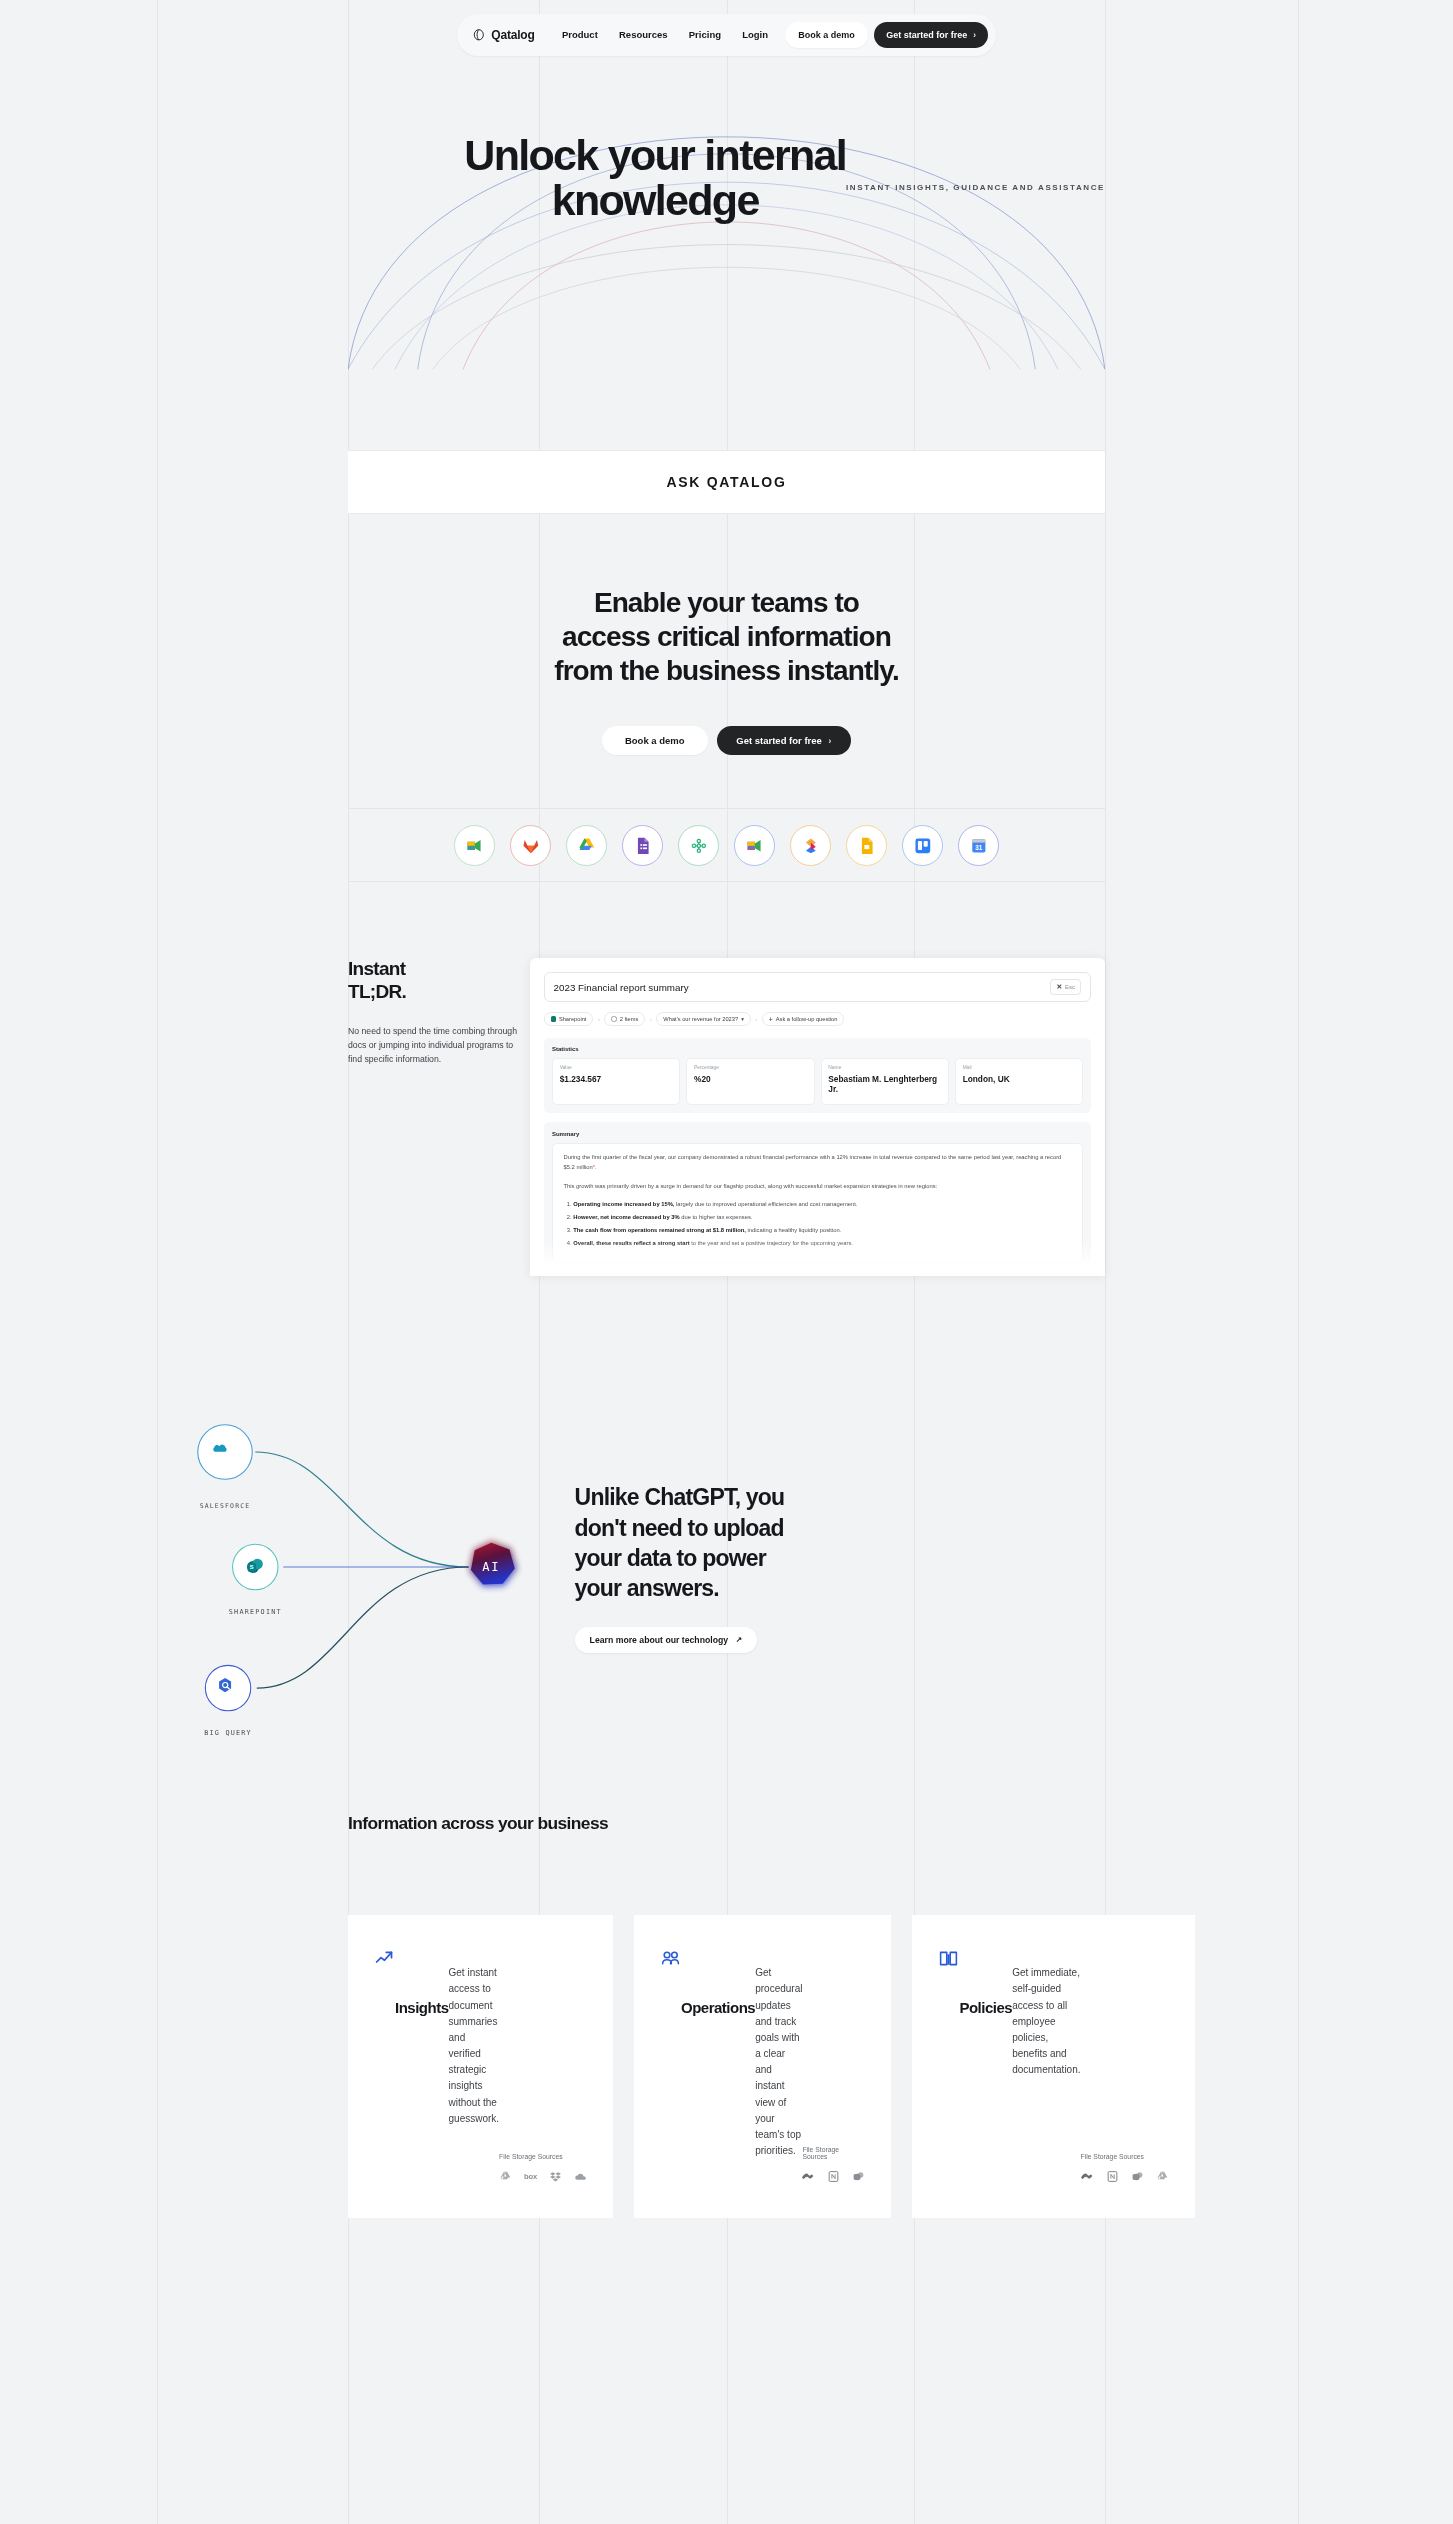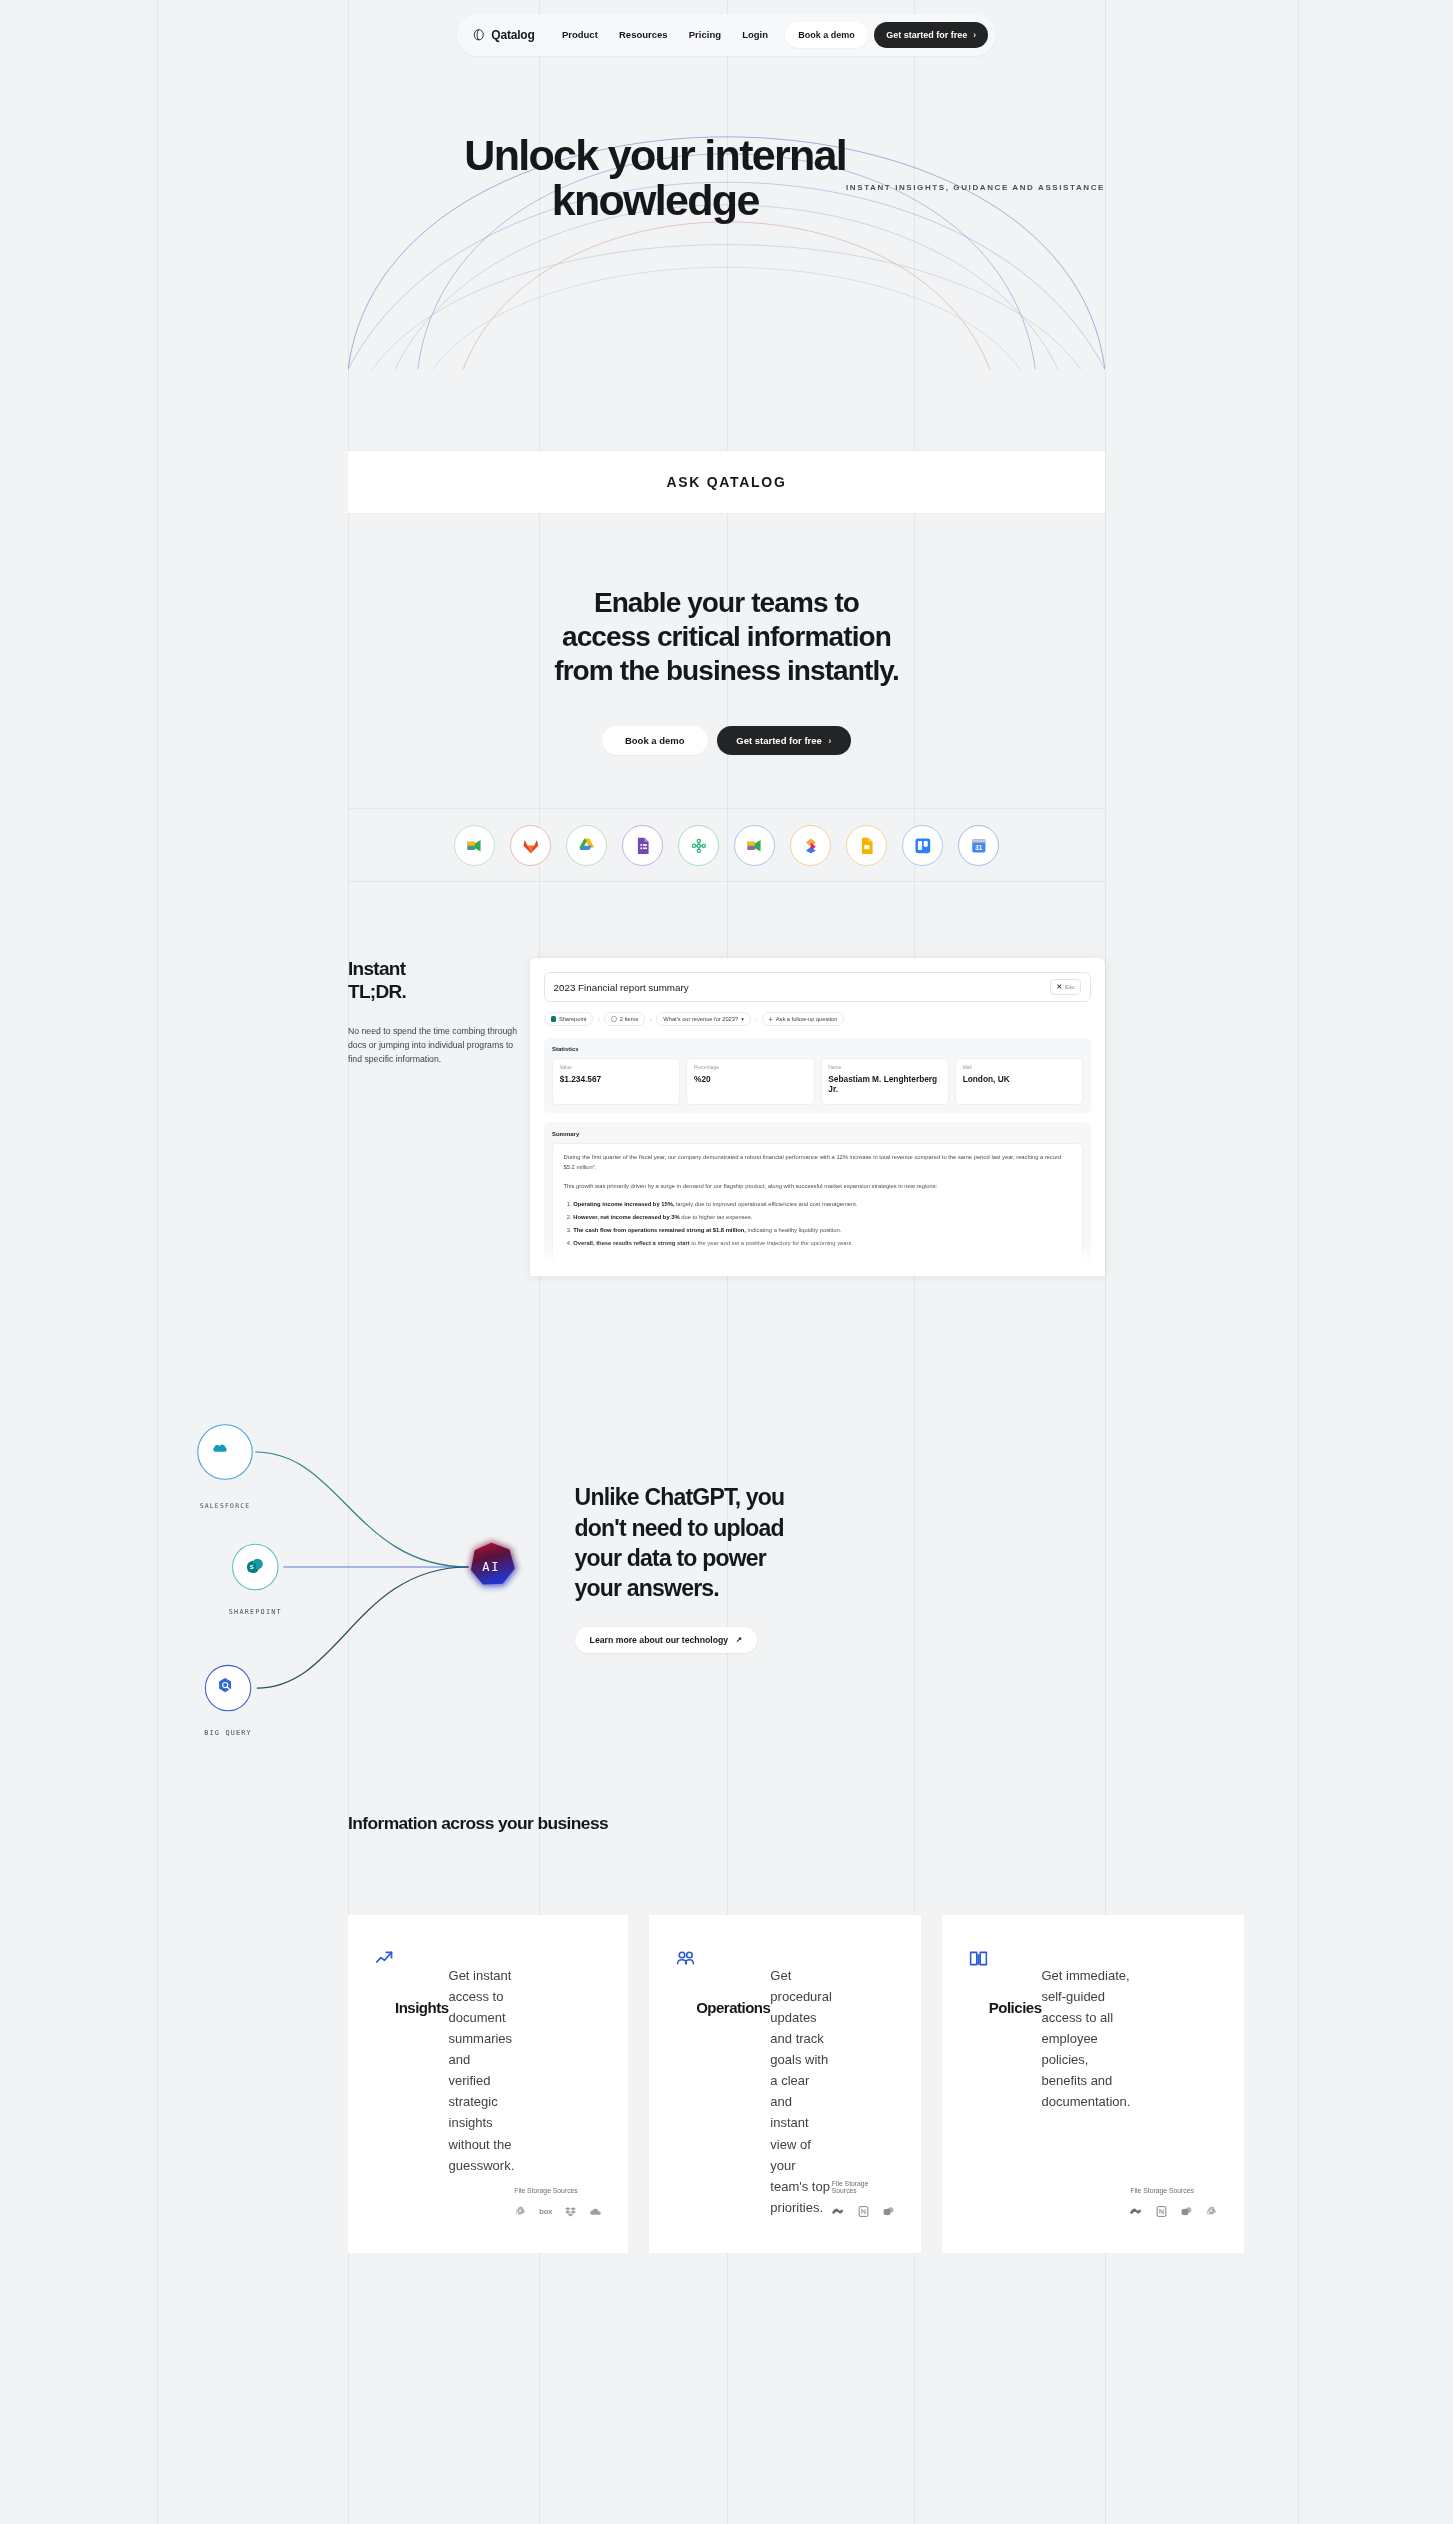--- a/index.html
+++ b/index.html
@@ -173,21 +173,21 @@
   
   .info-head { font-size:17.4px; font-weight:700; letter-spacing:-0.6px; padding-top:83px; }
   .cards { display:flex; gap:21px; margin-top:36px; }
   .card {
     flex:1; background:#fff; padding:33px 26px 35px; min-height:303px;
     display:flex; flex-direction:row;margin-top:45px;
   }
   .card-icon { height:26px; color:#2a5bd7; }
   .card-icon svg { width:21px; height:21px; display:block; }
   .card h4 { font-size:15px; font-weight:700; letter-spacing:-0.5px; margin-top:51px; }
-  .card p { margin-top:16.7px; font-size:13px; line-height:1.62; color:#3e4247; }
+  .card p { margin-top:16.7px; font-size:10px; line-height:1.62; color:#3e4247; }
   .card-foot { margin-top:auto; }
   .fs-label { font-size:6.8px; color:#6a6f75; margin-bottom:10.6px; }
   .fs-icons { display:flex; gap:12px; align-items:center; color:#8a8f95; }
   .fs-icons svg { width:13px; height:13px; display:block; }
   .fs-box { font-size:7.6px; font-weight:700; color:#8a8f95; letter-spacing:-0.2px; }
 </style>
 </head>
 <body>
 
 <div class="grid-lines">

